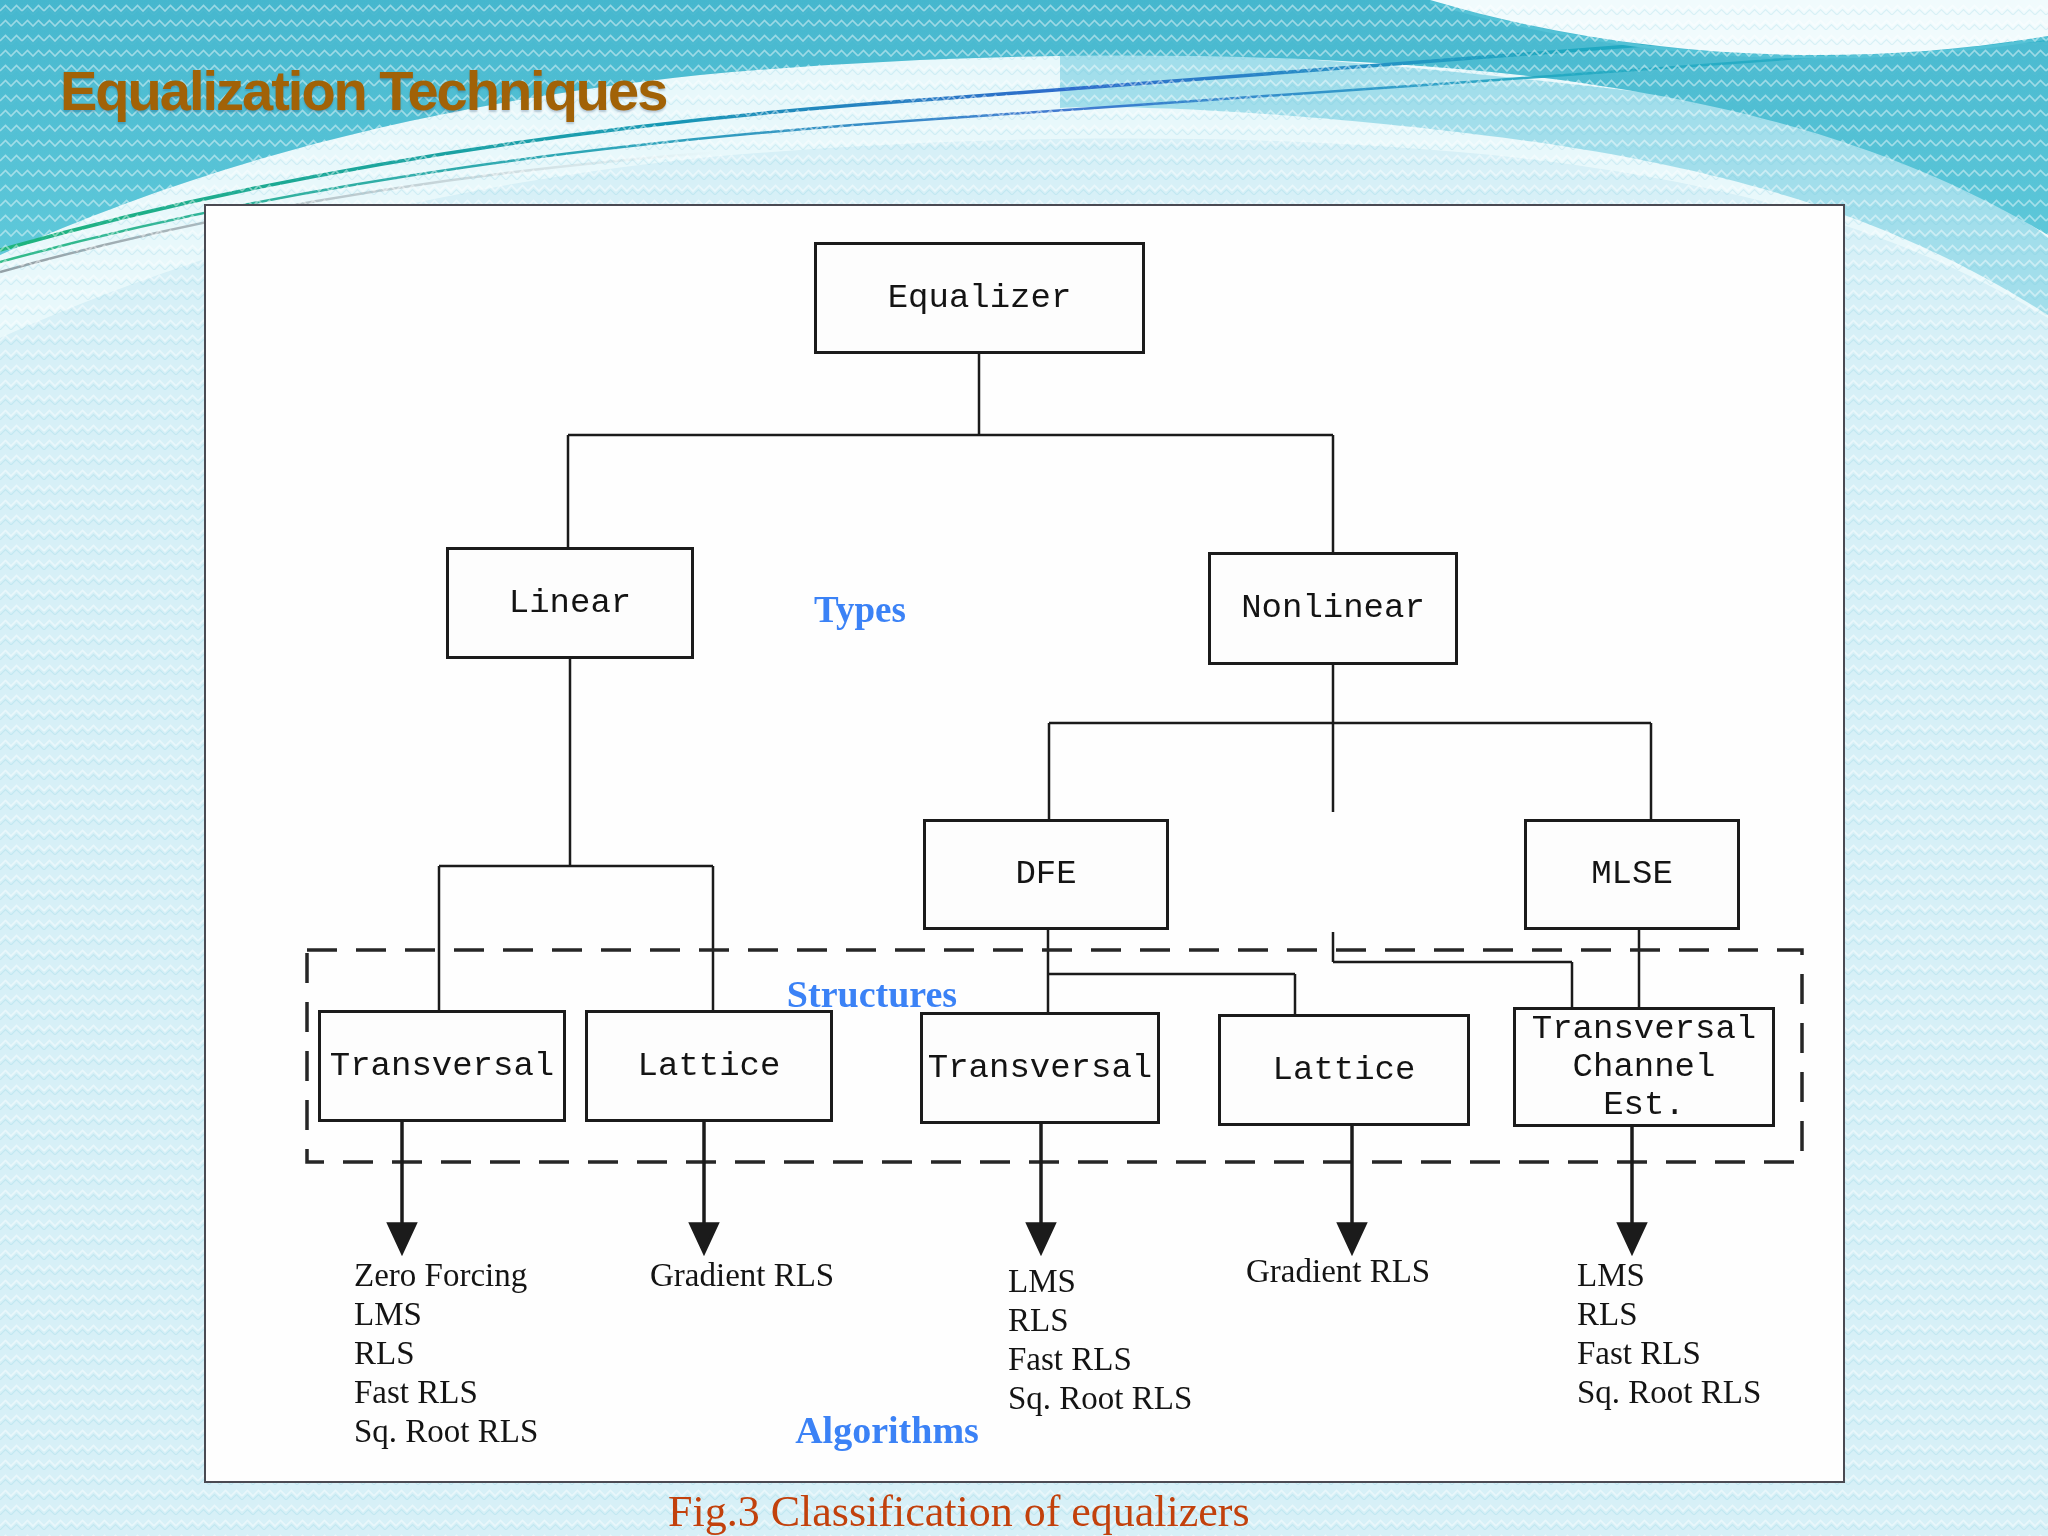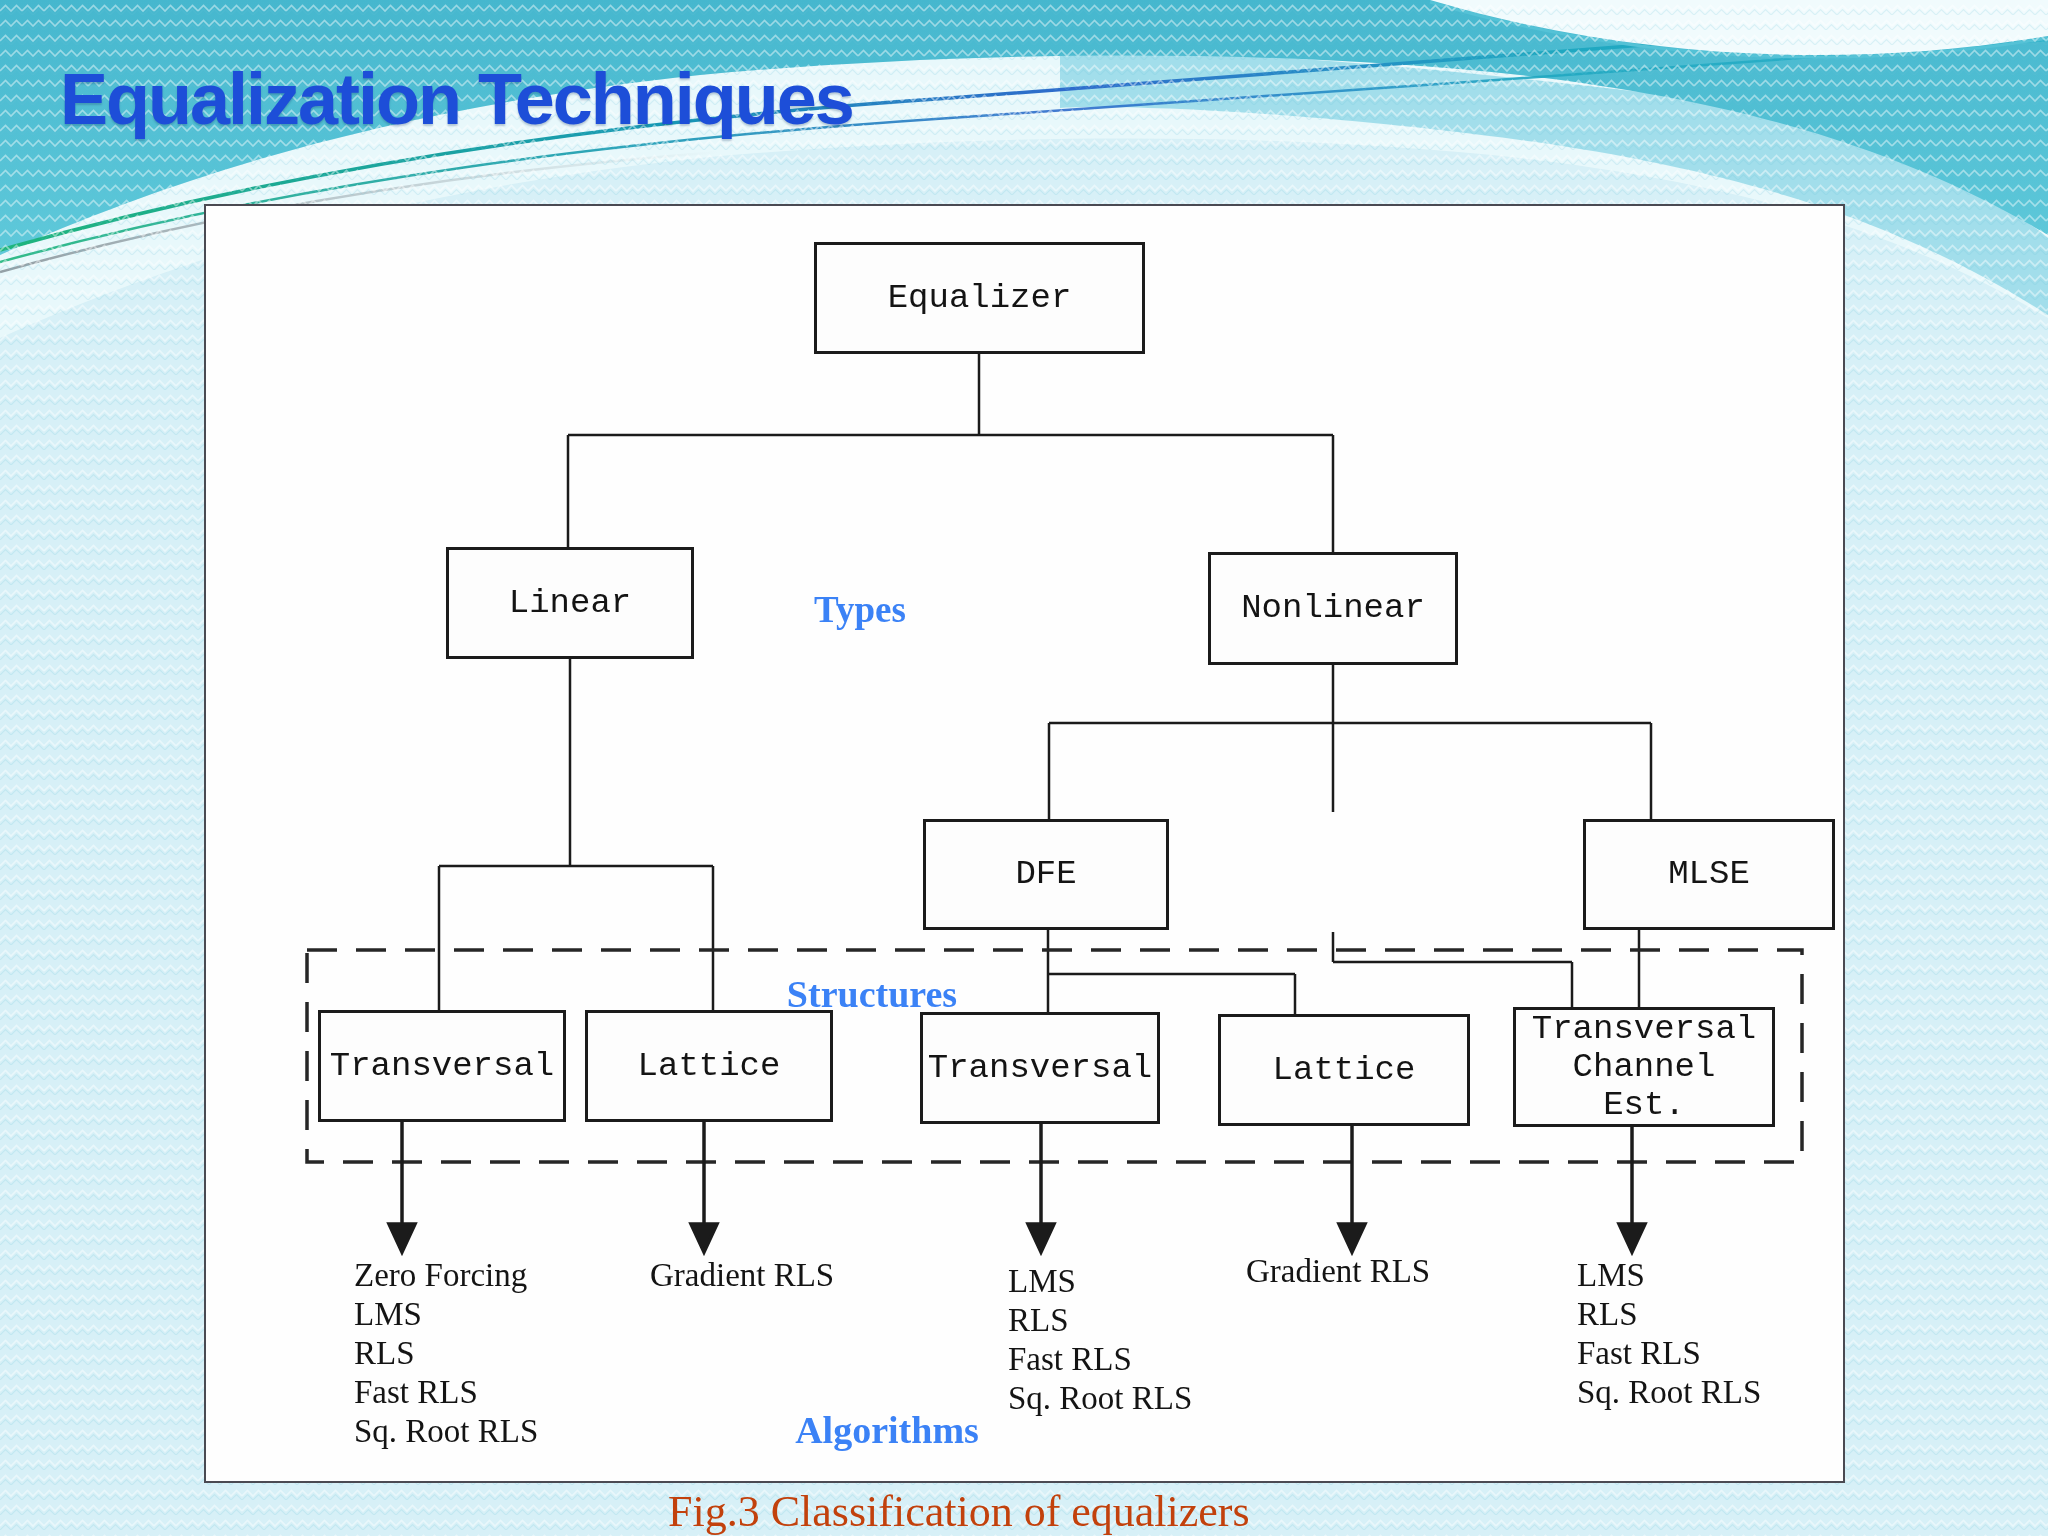--- a/index.html
+++ b/index.html
@@ -6,22 +6,22 @@
   body{
     width:2048px;height:1536px;position:relative;overflow:hidden;
     background:#d7f0f7;
     font-family:"Liberation Sans", sans-serif;
   }
   
   #bg{position:absolute;left:0;top:0;width:2048px;height:1536px;z-index:0;}
   
   .slide-title{
     position:absolute;left:60px;top:58px;z-index:3;
-    font-size:72px;font-weight:bold;letter-spacing:-2px;
-    color:#1d4ed8;text-shadow:0 2px 2px rgba(20,50,100,.25);
+    font-size:56px;font-weight:bold;letter-spacing:-2px;
+    color:#a16207;text-shadow:0 2px 2px rgba(20,50,100,.25);
     white-space:nowrap;
   }
   
   .figure-panel{
     position:absolute;left:204px;top:204px;width:1641px;height:1279px;
     background:#fefefe;border:2px solid #4a4a52;box-sizing:border-box;z-index:2;
   }
   .figure-panel .overlay{position:absolute;left:0;top:0;width:1641px;height:1279px;}
   .node{
     position:absolute;box-sizing:border-box;border:3px solid #1b1b1b;background:#fdfdfd;
@@ -138,21 +138,21 @@
       <path d="M1413,1018 L1439,1018 L1426,1046 Z"></path>
     </g>
   </svg>
 
   <div class="node" style="left:608px;top:36px;width:331px;height:112px;">Equalizer</div>
 
   <div class="node" style="left:240px;top:341px;width:248px;height:112px;">Linear</div>
   <div class="node" style="left:1002px;top:346px;width:250px;height:113px;">Nonlinear</div>
 
   <div class="node" style="left:717px;top:613px;width:246px;height:111px;">DFE</div>
-  <div class="node" style="left:1377px;top:613px;width:252px;height:111px;">MLSE</div>
+  <div class="node" style="left:1318px;top:613px;width:216px;height:111px;">MLSE</div>
 
   <div class="node" style="left:112px;top:804px;width:248px;height:112px;">Transversal</div>
   <div class="node" style="left:379px;top:804px;width:248px;height:112px;">Lattice</div>
   <div class="node" style="left:714px;top:806px;width:240px;height:112px;">Transversal</div>
   <div class="node" style="left:1012px;top:808px;width:252px;height:112px;">Lattice</div>
   <div class="node" style="left:1307px;top:801px;width:262px;height:120px;">Transversal Channel Est.</div>
 
   <div class="seclabel" style="left:484px;top:382px;font-size:37px;">Types</div>
   <div class="seclabel" style="left:496px;top:766px;">Structures</div>
   <div class="seclabel" style="left:511px;top:1202px;">Algorithms</div>

